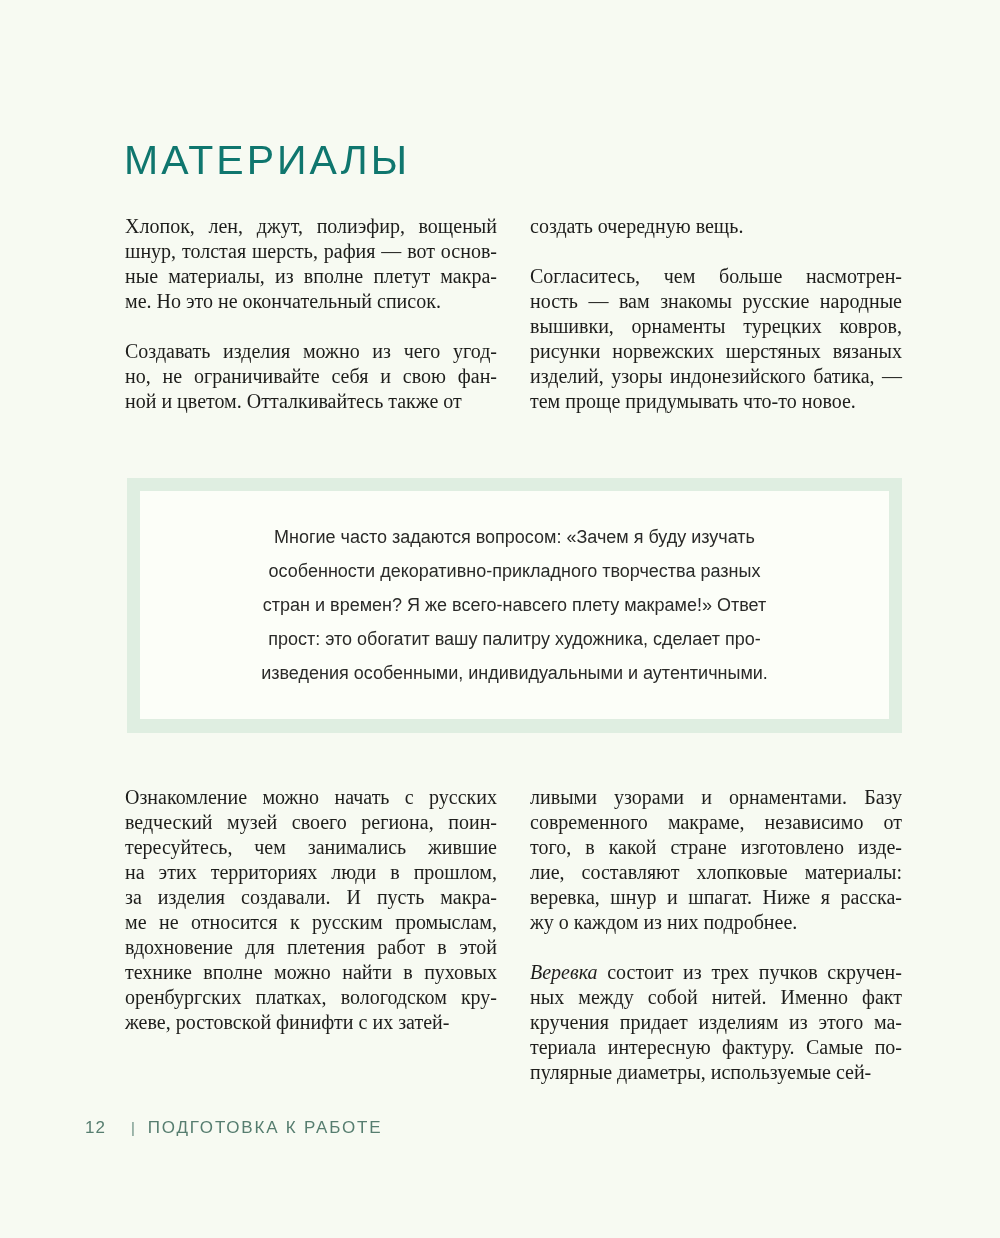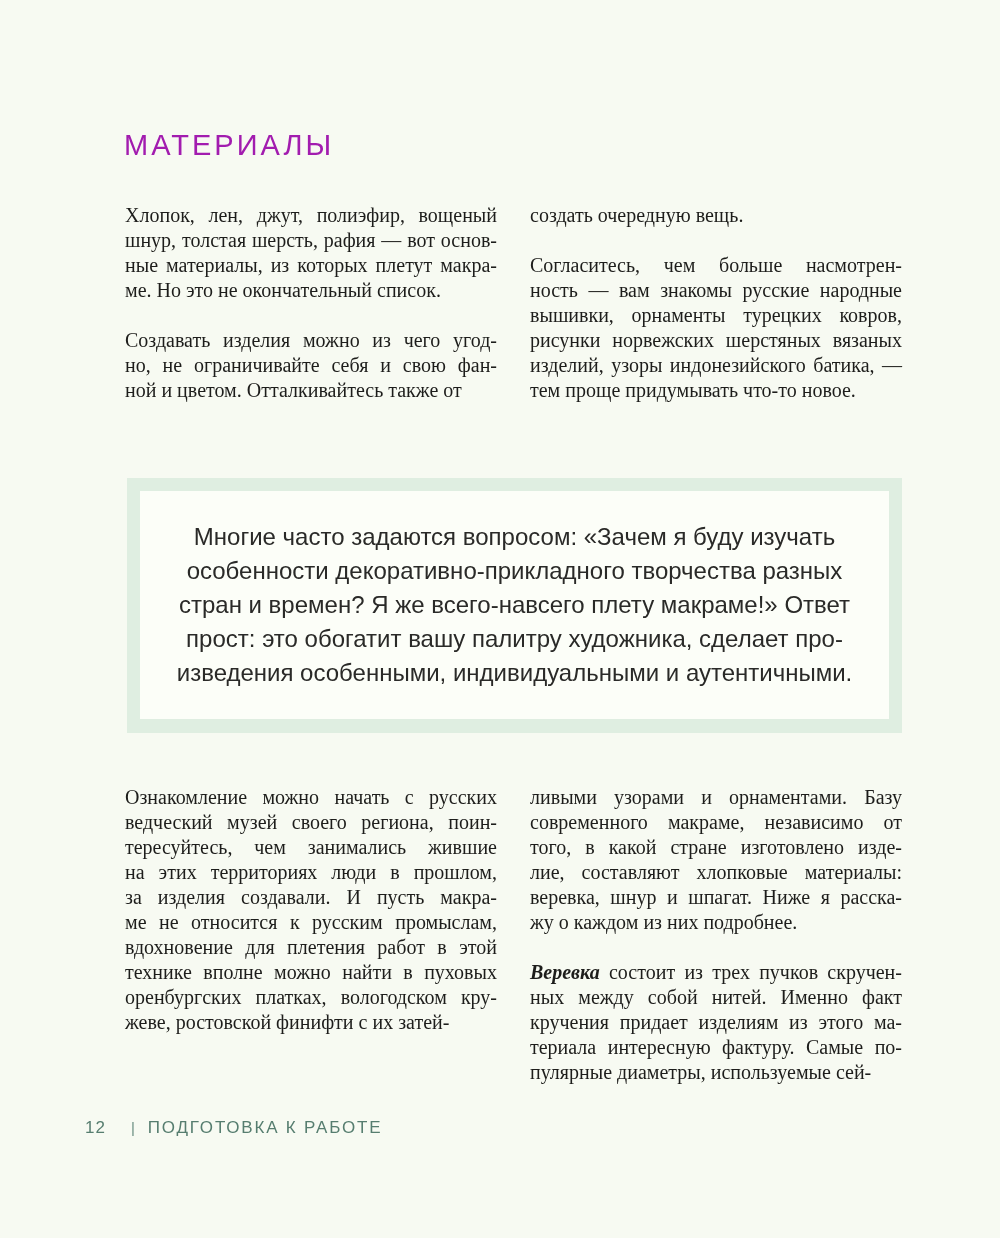--- a/index.html
+++ b/index.html
@@ -4,45 +4,45 @@
 <style>
   html,body{margin:0;padding:0;background:#e9ece5;}
   .page{
     position:relative;width:1000px;height:1238px;margin:0 auto;
     background:#f7faf2;overflow:hidden;
     font-family:"Liberation Serif",serif;
   }
   .title{
     position:absolute;left:124px;top:110px;
     font-family:"Liberation Sans",sans-serif;
-    font-weight:300;font-size:29px;letter-spacing:3px;
-    color:#a21caf;
+    font-weight:300;font-size:41px;letter-spacing:3px;
+    color:#0f766e;
     text-align:right;
   }
   .cols{position:absolute;left:125px;width:777px;display:flex;gap:33px;}
-  .cols.s1{top:203px;}
+  .cols.s1{top:214px;}
   .cols.s2{top:785px;}
   .col{width:372px;font-size:20px;line-height:25px;color:#1d1d1b;}
   .para{margin:0 0 25px 0;}
   .para:last-child{margin-bottom:0;}
   .tline{text-align:justify;text-align-last:justify;}
   .tline.last{text-align:justify;text-align-last:left;}
-  .lead{font-weight:bold;font-style:italic;margin-top:48px;}
+  .lead{font-weight:normal;font-style:italic;margin-top:48px;}
   .callout{
     position:absolute;left:127px;top:478px;width:775px;height:255px;
     background:#dfeee1;
   }
   .callout-inner{
     position:absolute;left:13px;top:13px;right:13px;bottom:14px;
     background:#fcfef8;
     display:flex;align-items:center;justify-content:center;
   }
   .callout-text{
     font-family:"Liberation Sans",sans-serif;font-weight:300;
-    font-size:24px;line-height:34px;color:#2a2a28;
+    font-size:18px;line-height:34px;color:#2a2a28;
     text-align:center;white-space:pre-line;padding:0 26px;
   }
   .footer{
     position:absolute;left:85px;top:1118px;
     display:flex;align-items:baseline;
     font-family:"Liberation Sans",sans-serif;font-weight:300;
     color:#567d6f;font-size:17px;
   }
   .footer .num{letter-spacing:1px;}
   .footer .sep{margin:0 13px 0 25px;font-size:15px;color:#6b8f82;}
@@ -53,21 +53,21 @@
 
 <div class="page">
 
   <h1 class="title">МАТЕРИАЛЫ</h1>
 
   <div class="cols s1">
     <div class="col">
         <div class="para">
           <div class="tline">Хлопок, лен, джут, полиэфир, вощеный</div>
           <div class="tline">шнур, толстая шерсть, рафия — вот основ-</div>
-          <div class="tline">ные материалы, из которых плетут макра-</div>
+          <div class="tline">ные материалы, из вполне плетут макра-</div>
           <div class="tline last">ме. Но это не окончательный список.</div>
         </div>
         <div class="para">
           <div class="tline">Создавать изделия можно из чего угод-</div>
           <div class="tline">но, не ограничивайте себя и свою фан-</div>
           <div class="tline last">ной и цветом. Отталкивайтесь также от</div>
         </div>
       </div>
     <div class="col">
         <div class="para">

